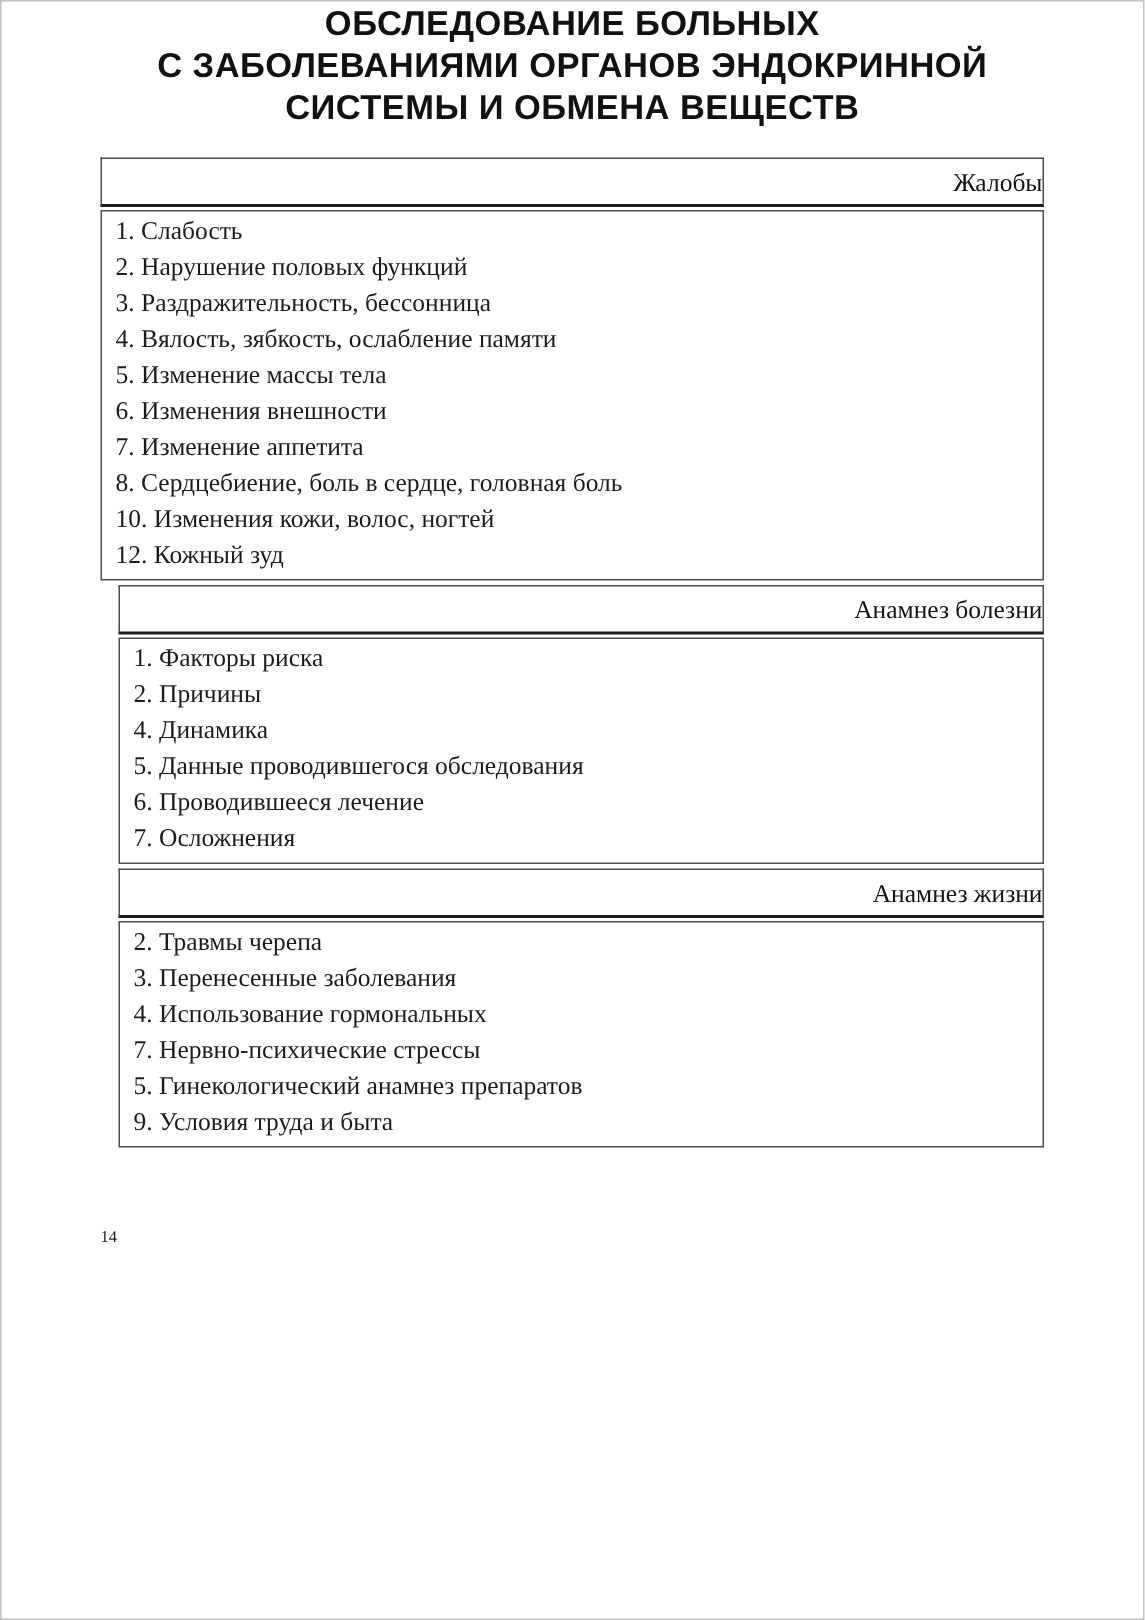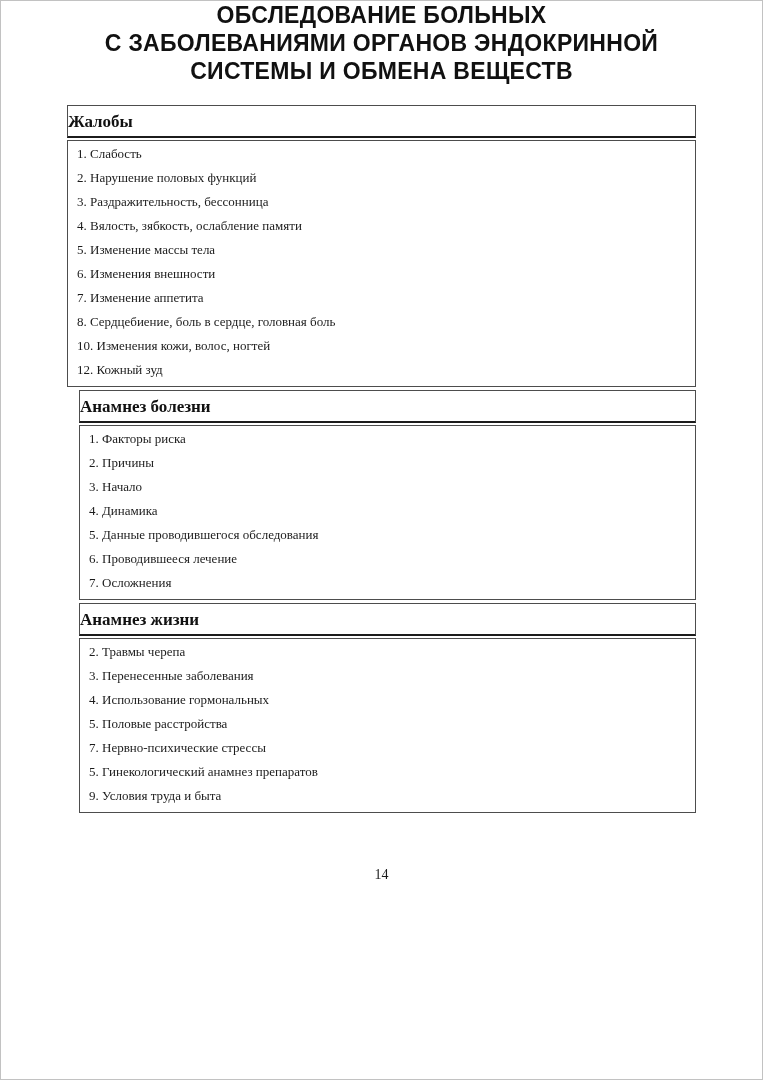--- a/index.html
+++ b/index.html
@@ -37,46 +37,45 @@
   .tbl + .tbl {
     margin-top: 3px;
     padding-left: 12px;
   }
   .tbl-header {
     box-sizing: border-box;
     border: 1px solid #4d4d4d;
     border-bottom: 2px solid #1c1c1c;
     height: 33px;
     padding-top: 6px;
-    text-align: left;
+    text-align: right;
     font-family: "Liberation Serif", serif;
-    font-weight: bold;
+    font-weight: normal;
     font-size: 17px;
     line-height: 20px;
     color: #111111;
   }
   .tbl-body {
     box-sizing: border-box;
     margin: 2px 0 0 0;
     border: 1px solid #4d4d4d;
     padding: 1px 6px 4px 9px;
     list-style: none;
     font-family: "Liberation Serif", serif;
-    font-size: 13px;
+    font-size: 17px;
     line-height: 24px;
     color: #1b1b1b;
   }
   .tbl-item {
     white-space: nowrap;
   }
   .page-number {
     margin-top: 54px;
-    text-align: center;
     font-family: "Liberation Serif", serif;
-    font-size: 14px;
+    font-size: 11px;
     color: #1b1b1b;
   }
 </style>
 </head>
 <body>
 
 <div class="page">
 
   <div class="doc-title">
     <div>ОБСЛЕДОВАНИЕ БОЛЬНЫХ</div>
@@ -98,35 +97,33 @@
         <li class="tbl-item">10. Изменения кожи, волос, ногтей</li>
         <li class="tbl-item">12. Кожный зуд</li>
       </ul>
   </section>
 
   <section class="tbl">
     <div class="tbl-header">Анамнез болезни</div>
     <ul class="tbl-body">
         <li class="tbl-item">1. Факторы риска</li>
         <li class="tbl-item">2. Причины</li>
-        <li class="tbl-item">3. Начало</li>
         <li class="tbl-item">4. Динамика</li>
         <li class="tbl-item">5. Данные проводившегося обследования</li>
         <li class="tbl-item">6. Проводившееся лечение</li>
         <li class="tbl-item">7. Осложнения</li>
       </ul>
   </section>
 
   <section class="tbl">
     <div class="tbl-header">Анамнез жизни</div>
     <ul class="tbl-body">
         <li class="tbl-item">2. Травмы черепа</li>
         <li class="tbl-item">3. Перенесенные заболевания</li>
         <li class="tbl-item">4. Использование гормональных</li>
-        <li class="tbl-item">5. Половые расстройства</li>
         <li class="tbl-item">7. Нервно-психические стрессы</li>
         <li class="tbl-item">5. Гинекологический анамнез препаратов</li>
         <li class="tbl-item">9. Условия труда и быта</li>
       </ul>
   </section>
 
   <div class="page-number">14</div>
 
 </div>
 

